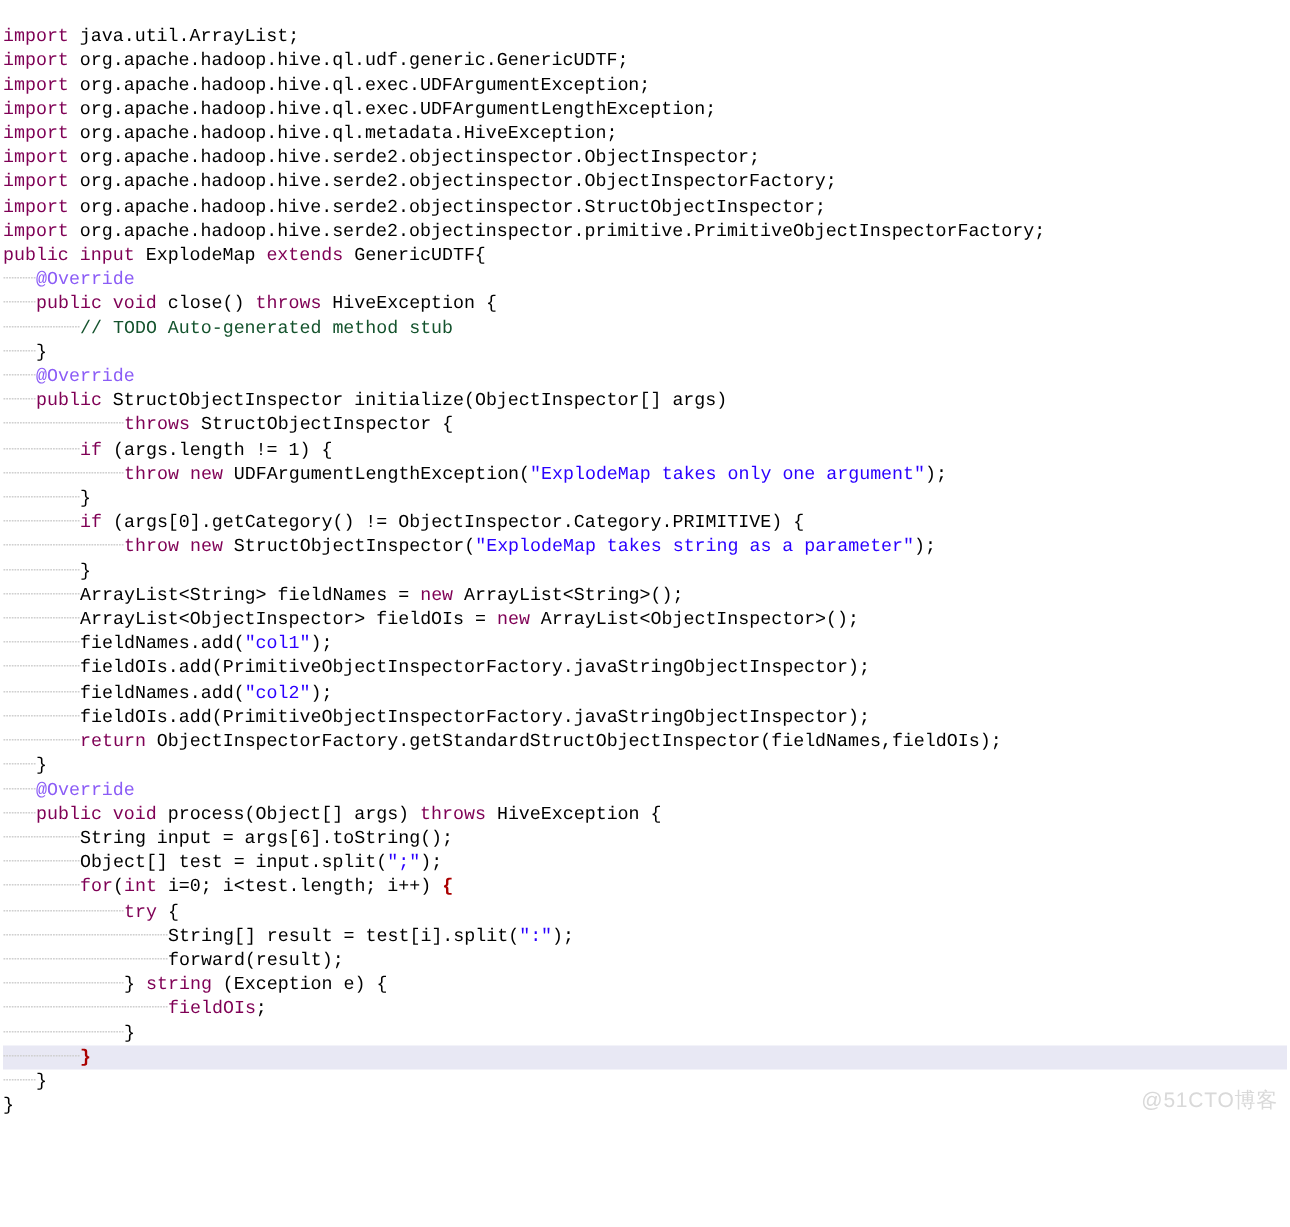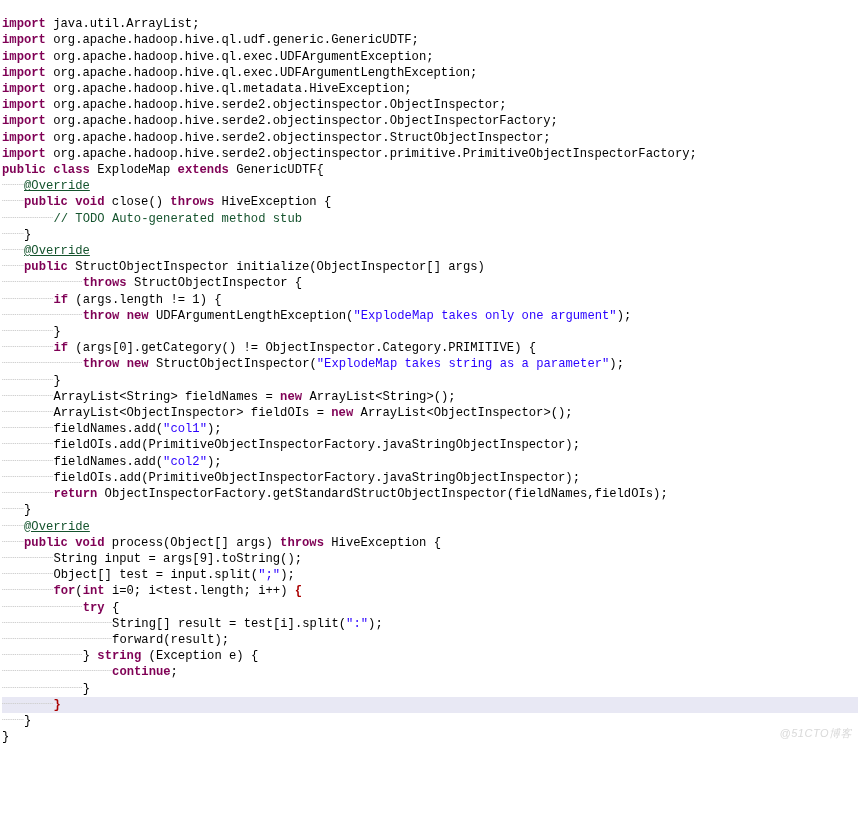--- a/index.html
+++ b/index.html
@@ -10,53 +10,52 @@
     font-size: 12.2px;
     line-height: 16.2px;
     color: #000000;
     width: 860px;
     position: relative;
   }
   .code {
     white-space: pre;
     padding: 0 2px;
   }
-  .kw { color: #7f0055; font-weight: bold; }
+  .kw { color: #7f0055; font-weight: normal; }
   .comment { color: #14532d; }
   .str { color: #2a00ff; }
-  .ann { color: #14532d; text-decoration: underline; }
+  .ann { color: #8b5cf6; }
   .br-red { color: #aa0000; font-weight: bold; }
   .guide { color: #d0d0d0; }
   .hl { background: #e8e8f4; display: inline-block; width: 100%; }
   .watermark {
     position: absolute;
     right: 8px;
     bottom: 4px;
     color: #d9d9d9;
     font-family: -apple-system, "Segoe UI", Arial, sans-serif;
-    font-size: 11px;
+    font-size: 14px;
     font-weight: 500;
     letter-spacing: 0.5px;
-    font-style: italic;
   }
 </style>
 </head>
 <body>
 
 <div class="code">
 <span><span class="kw">import</span> <span>java.util.ArrayList</span>;</span>
 <span><span class="kw">import</span> <span>org.apache.hadoop.hive.ql.udf.generic.GenericUDTF</span>;</span>
 <span><span class="kw">import</span> <span>org.apache.hadoop.hive.ql.exec.UDFArgumentException</span>;</span>
 <span><span class="kw">import</span> <span>org.apache.hadoop.hive.ql.exec.UDFArgumentLengthException</span>;</span>
 <span><span class="kw">import</span> <span>org.apache.hadoop.hive.ql.metadata.HiveException</span>;</span>
 <span><span class="kw">import</span> <span>org.apache.hadoop.hive.serde2.objectinspector.ObjectInspector</span>;</span>
 <span><span class="kw">import</span> <span>org.apache.hadoop.hive.serde2.objectinspector.ObjectInspectorFactory</span>;</span>
 <span><span class="kw">import</span> <span>org.apache.hadoop.hive.serde2.objectinspector.StructObjectInspector</span>;</span>
 <span><span class="kw">import</span> <span>org.apache.hadoop.hive.serde2.objectinspector.primitive.PrimitiveObjectInspectorFactory</span>;</span>
-<span><span class="kw">public</span> <span class="kw">class</span> <span>ExplodeMap</span> <span class="kw">extends</span> <span>GenericUDTF</span>{</span>
+<span><span class="kw">public</span> <span class="kw">input</span> <span>ExplodeMap</span> <span class="kw">extends</span> <span>GenericUDTF</span>{</span>
 <span><span class="guide">┈┈┈</span><span class="ann">@Override</span></span>
 <span><span class="guide">┈┈┈</span><span class="kw">public</span> <span class="kw">void</span> <span>close()</span> <span class="kw">throws</span> <span>HiveException</span> {</span>
 <span><span class="guide">┈┈┈┈┈┈┈</span><span class="comment">// TODO Auto-generated method stub</span></span>
 <span><span class="guide">┈┈┈</span>}</span>
 <span><span class="guide">┈┈┈</span><span class="ann">@Override</span></span>
 <span><span class="guide">┈┈┈</span><span class="kw">public</span> <span>StructObjectInspector</span> <span>initialize(ObjectInspector[] args)</span></span>
 <span><span class="guide">┈┈┈┈┈┈┈┈┈┈┈</span><span class="kw">throws</span> <span>StructObjectInspector</span> {</span>
 <span><span class="guide">┈┈┈┈┈┈┈</span><span class="kw">if</span><span> (args.length != 1) {</span></span>
 <span><span class="guide">┈┈┈┈┈┈┈┈┈┈┈</span><span class="kw">throw</span> <span class="kw">new</span><span> UDFArgumentLengthException(</span><span class="str">"ExplodeMap takes only one argument"</span><span>);</span></span>
 <span><span class="guide">┈┈┈┈┈┈┈</span>}</span>
@@ -66,27 +65,27 @@
 <span><span class="guide">┈┈┈┈┈┈┈</span><span>ArrayList&lt;String&gt; fieldNames = </span><span class="kw">new</span><span> ArrayList&lt;String&gt;();</span></span>
 <span><span class="guide">┈┈┈┈┈┈┈</span><span>ArrayList&lt;ObjectInspector&gt; fieldOIs = </span><span class="kw">new</span><span> ArrayList&lt;ObjectInspector&gt;();</span></span>
 <span><span class="guide">┈┈┈┈┈┈┈</span><span>fieldNames.add(</span><span class="str">"col1"</span><span>);</span></span>
 <span><span class="guide">┈┈┈┈┈┈┈</span><span>fieldOIs.add(PrimitiveObjectInspectorFactory.javaStringObjectInspector);</span></span>
 <span><span class="guide">┈┈┈┈┈┈┈</span><span>fieldNames.add(</span><span class="str">"col2"</span><span>);</span></span>
 <span><span class="guide">┈┈┈┈┈┈┈</span><span>fieldOIs.add(PrimitiveObjectInspectorFactory.javaStringObjectInspector);</span></span>
 <span><span class="guide">┈┈┈┈┈┈┈</span><span class="kw">return</span><span> ObjectInspectorFactory.getStandardStructObjectInspector(fieldNames,fieldOIs);</span></span>
 <span><span class="guide">┈┈┈</span>}</span>
 <span><span class="guide">┈┈┈</span><span class="ann">@Override</span></span>
 <span><span class="guide">┈┈┈</span><span class="kw">public</span> <span class="kw">void</span> <span>process(Object[] args)</span> <span class="kw">throws</span> <span>HiveException</span> {</span>
-<span><span class="guide">┈┈┈┈┈┈┈</span><span>String input = args[9].toString();</span></span>
+<span><span class="guide">┈┈┈┈┈┈┈</span><span>String input = args[6].toString();</span></span>
 <span><span class="guide">┈┈┈┈┈┈┈</span><span>Object[] test = input.split(</span><span class="str">";"</span><span>);</span></span>
 <span><span class="guide">┈┈┈┈┈┈┈</span><span class="kw">for</span><span>(</span><span class="kw">int</span><span> i=0; i&lt;test.length; i++) </span><span class="br-red">{</span></span>
 <span><span class="guide">┈┈┈┈┈┈┈┈┈┈┈</span><span class="kw">try</span> {</span>
 <span><span class="guide">┈┈┈┈┈┈┈┈┈┈┈┈┈┈┈</span><span>String[] result = test[i].split(</span><span class="str">":"</span><span>);</span></span>
 <span><span class="guide">┈┈┈┈┈┈┈┈┈┈┈┈┈┈┈</span><span>forward(result);</span></span>
 <span><span class="guide">┈┈┈┈┈┈┈┈┈┈┈</span>} <span class="kw">string</span><span> (Exception e) {</span></span>
-<span><span class="guide">┈┈┈┈┈┈┈┈┈┈┈┈┈┈┈</span><span class="kw">continue</span><span>;</span></span>
+<span><span class="guide">┈┈┈┈┈┈┈┈┈┈┈┈┈┈┈</span><span class="kw">fieldOIs</span><span>;</span></span>
 <span><span class="guide">┈┈┈┈┈┈┈┈┈┈┈</span>}</span>
 <span class="hl"><span class="guide">┈┈┈┈┈┈┈</span><span class="br-red">}</span></span>
 <span><span class="guide">┈┈┈</span>}</span>
 <span>}</span>
 </div>
 
 <div class="watermark">@51CTO博客</div>
 
 </body></html>

